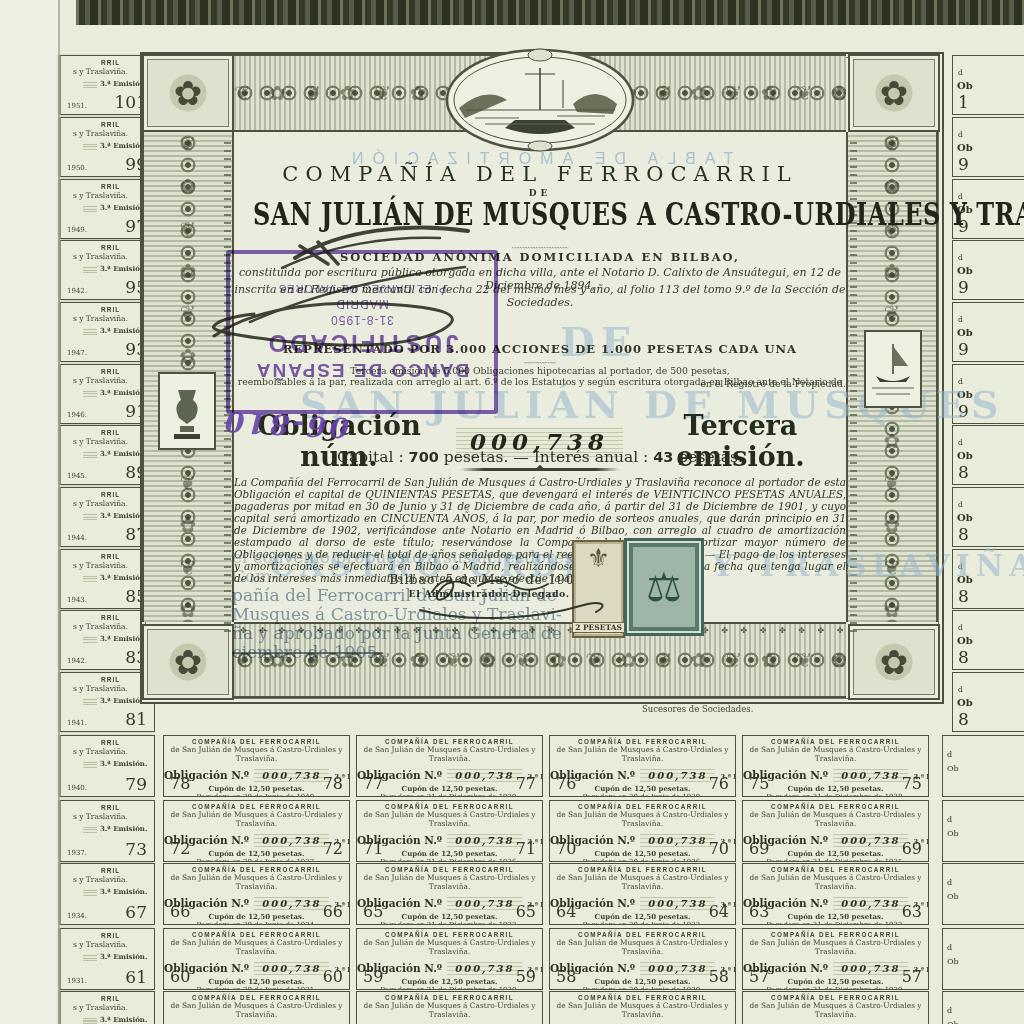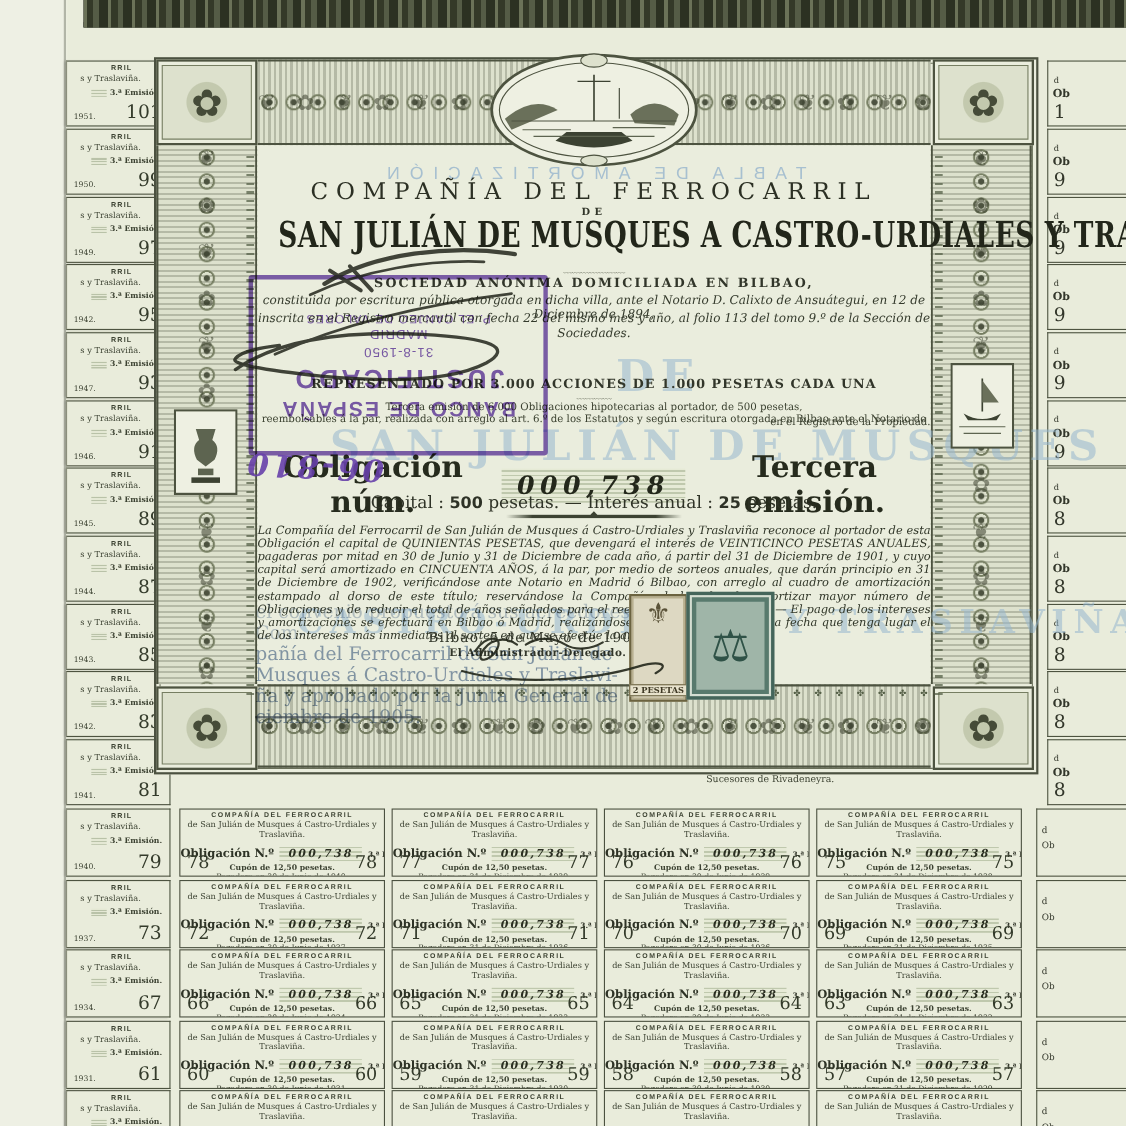--- a/index.html
+++ b/index.html
@@ -375,27 +375,27 @@
   <div class="abs ctr squig" style="top:354px;z-index:5;">﹏﹏﹏﹏</div>
   <div class="abs ctr emis" style="top:365px;z-index:5;">Tercera emisión de 6.000 Obligaciones hipotecarias al portador, de 500 pesetas,</div>
   <div class="abs ctr emis" style="top:376px;z-index:5;">reembolsables á la par, realizada con arreglo al art. 6.º de los Estatutos y según escritura otorgada en Bilbao ante el Notario de</div>
   <div class="abs ctr emis" style="top:378px;z-index:5;text-align:right;">en el Registro de la Propiedad.</div>
   <div class="abs ctr" style="top:410px;z-index:5;" id="obline">
     <span class="gothic">Obligación núm.</span>
     <span class="hatch" id="obnum">000,738</span>
     <span class="gothic">Tercera emisión.</span>
   </div>
   <div class="abs ctr" style="top:448px;z-index:5;" id="capint">
-    <span>Capital :</span> <b>500</b> <span>pesetas. —</span> <span>Interés anual :</span> <b>25</b> <span>pesetas.</span>
+    <span>Capital :</span> <b>700</b> <span>pesetas. —</span> <span>Interés anual :</span> <b>43</b> <span>pesetas.</span>
   </div>
   <div class="abs rule" style="left:460px;top:468px;width:160px;z-index:5;"></div>
   <div class="abs" id="body" style="left:234px;top:476px;width:612px;z-index:5;">La Compañía del Ferrocarril de San Julián de Musques á Castro-Urdiales y Traslaviña reconoce al portador de esta Obligación el capital de QUINIENTAS PESETAS, que devengará el interés de VEINTICINCO PESETAS ANUALES, pagaderas por mitad en 30 de Junio y 31 de Diciembre de cada año, á partir del 31 de Diciembre de 1901, y cuyo capital será amortizado en CINCUENTA AÑOS, á la par, por medio de sorteos anuales, que darán principio en 31 de Diciembre de 1902, verificándose ante Notario en Madrid ó Bilbao, con arreglo al cuadro de amortización estampado al dorso de este título; reservándose la Compañía el derecho de amortizar mayor número de Obligaciones y de reducir el total de años señalados para el reembolso de esta emisión. — El pago de los intereses y amortizaciones se efectuará en Bilbao ó Madrid, realizándose el de estas últimas en la fecha que tenga lugar el de los intereses más inmediatos al sorteo en que se efectúe la amortización.</div>
   <div class="abs" id="dateline" style="left:234px;top:572px;width:510px;text-align:center;z-index:5;">Bilbao, 5 de Mayo de 1901.</div>
   <div class="abs" id="signer" style="left:234px;top:588px;width:510px;text-align:center;z-index:5;">El Administrador-Delegado.</div>
-  <div class="abs" id="printer" style="left:642px;top:704px;z-index:5;">Sucesores de Rivadeneyra.</div>
+  <div class="abs" id="printer" style="left:642px;top:704px;z-index:5;">Sucesores de Sociedades.</div>
 
   <div class="abs" id="cancel">
     <div style="opacity:.55">el convenio propuesto á sus acreedores por la Com-</div>
     <div>pañía del Ferrocarril de San Julián de</div>
     <div>Musques á Castro-Urdiales y Traslavi-</div>
     <div>ña y aprobado por la Junta General de</div>
     <div class="strike">ciembre de 1905.</div>
   </div>
 
   <div class="abs" id="bankstamp">

